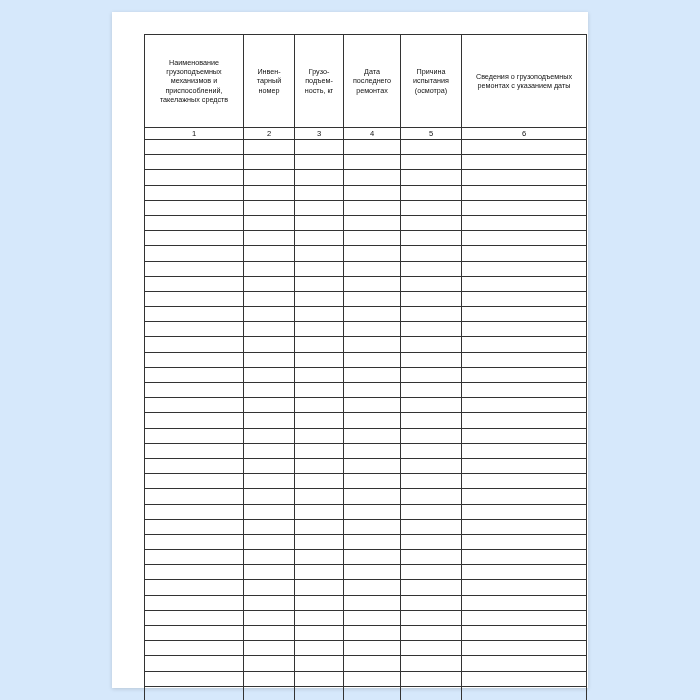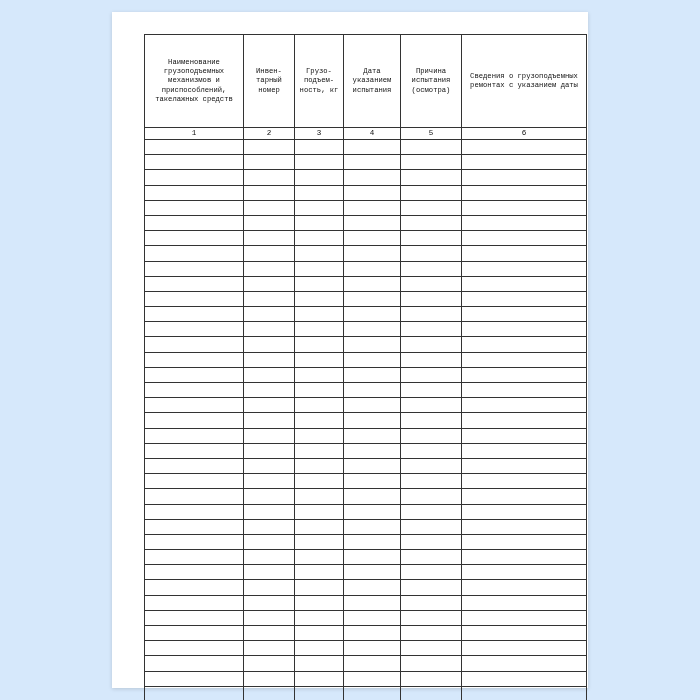--- a/index.html
+++ b/index.html
@@ -14,21 +14,20 @@
     overflow: hidden;
   }
   #page-wrap {
     position: absolute;
     left: 112px;
     top: 12px;
     width: 476px;
     height: 676px;
     background: #ffffff;
     box-shadow: 0 1px 4px rgba(0,0,0,0.15);
-    font-family: Liberation Mono, monospace;
   }
   #doc-table {
     position: absolute;
     left: 32px;
     top: 22px;
     width: 412px;
     border-collapse: collapse;
     table-layout: fixed;
   }
   #doc-table td {
@@ -61,21 +60,21 @@
 </head>
 <body>
 
 <div id="page-wrap">
   <table id="doc-table">
     <thead>
       <tr>
         <td class="col1">Наименование грузоподъемных механизмов и приспособлений, такелажных средств</td>
         <td class="col2">Инвен-тарный номер</td>
         <td class="col3">Грузо-подъем-ность, кг</td>
-        <td class="col4">Дата указанием испытания</td>
+        <td class="col4">Дата последнего ремонтах</td>
         <td class="col5">Причина испытания (осмотра)</td>
         <td class="col6">Сведения о грузоподъемных ремонтах с указанием даты</td>
       </tr>
     </thead>
     <tbody id="table-body">
       <tr class="numrow">
         <td class="col1">1</td>
         <td class="col2">2</td>
         <td class="col3">3</td>
         <td class="col4">4</td>

